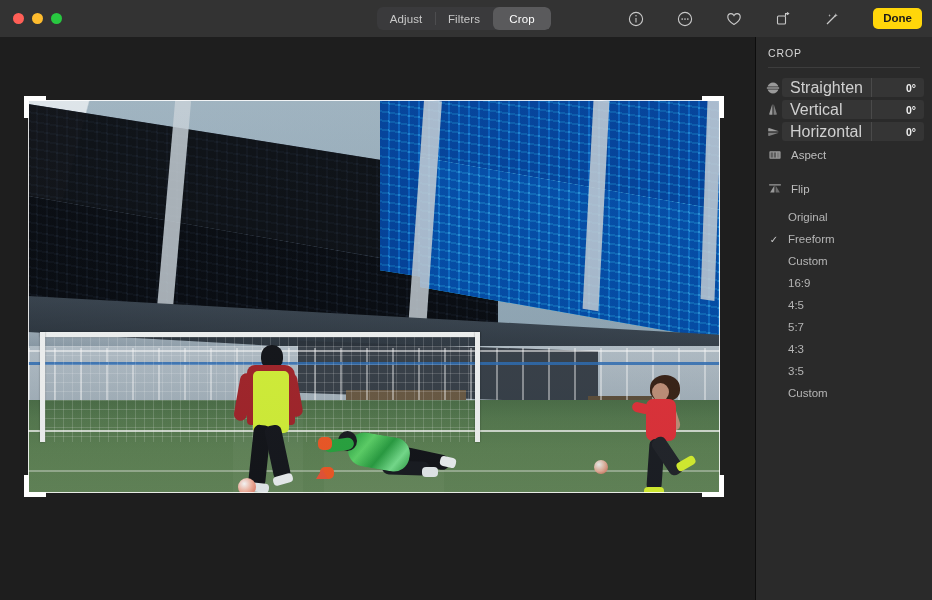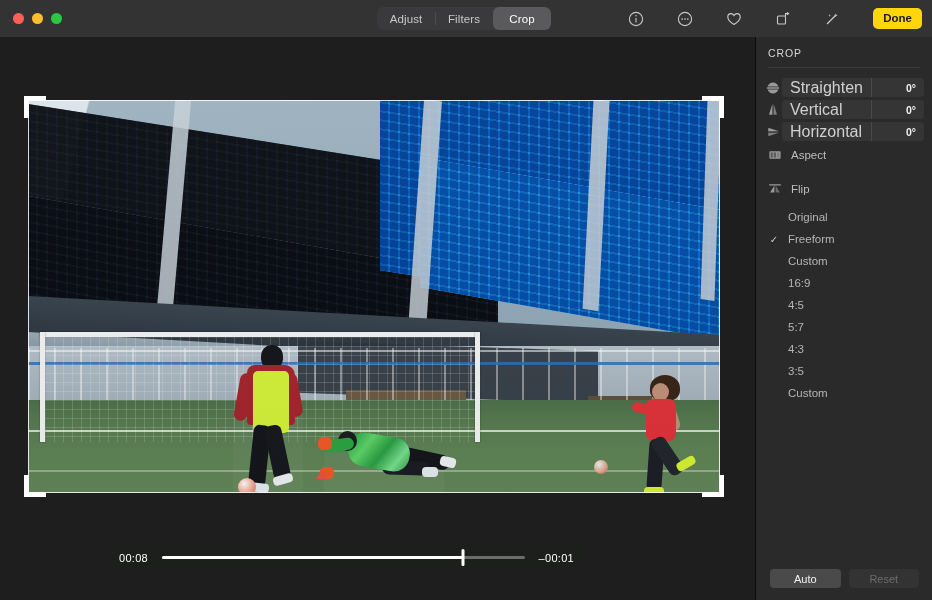--- a/index.html
+++ b/index.html
@@ -547,28 +547,20 @@
       <span class="h tl-h"></span>
       <span class="h tl-v"></span>
       <span class="h tr-h"></span>
       <span class="h tr-v"></span>
       <span class="h bl-h"></span>
       <span class="h bl-v"></span>
       <span class="h br-h"></span>
       <span class="h br-v"></span>
     </div>
 
-    <div class="scrubber">
-      <span class="time">00:08</span>
-      <span class="track">
-        <span class="fill" style="width: 83%;"></span>
-        <span class="knob" style="left: 83%;"></span>
-      </span>
-      <span class="time">–00:01</span>
-    </div>
   </div>
 
   <div class="sidebar">
     <div class="panel-title">CROP</div>
     <div class="divider"></div>
 
     <div class="ctrl-row">
       <span class="ctrl-ico">
         <svg width="14" height="14" viewBox="0 0 14 14" fill="currentColor">
           <path d="M7 1.6c2.6 0 4.8 1.7 5.4 4H1.6C2.2 3.3 4.4 1.6 7 1.6z"></path>
@@ -669,19 +661,15 @@
       <div class="aspect-item">
         <span class="chk"></span>
         <span class="aspect-label">3:5</span>
       </div>
       <div class="aspect-item">
         <span class="chk"></span>
         <span class="aspect-label">Custom</span>
       </div>
     </div>
 
-    <div class="sb-bottom">
-      <span class="sb-btn auto">Auto</span>
-      <span class="sb-btn reset">Reset</span>
-    </div>
   </div>
 
 </div>
 
 </body></html>

